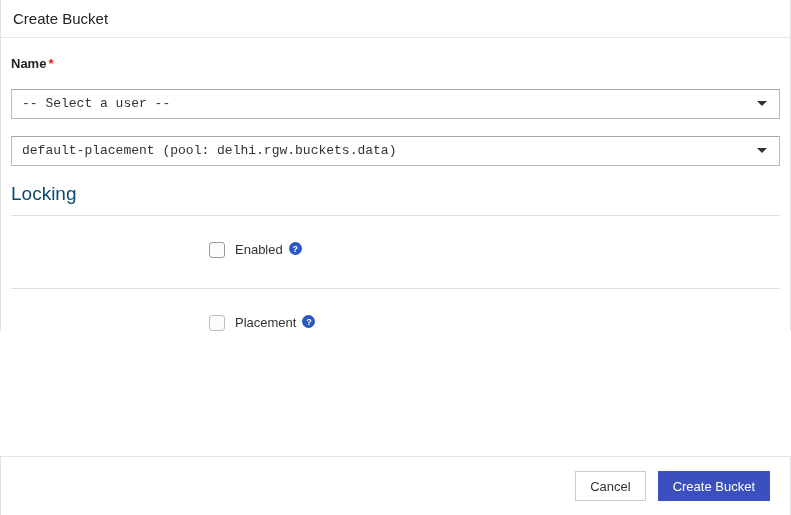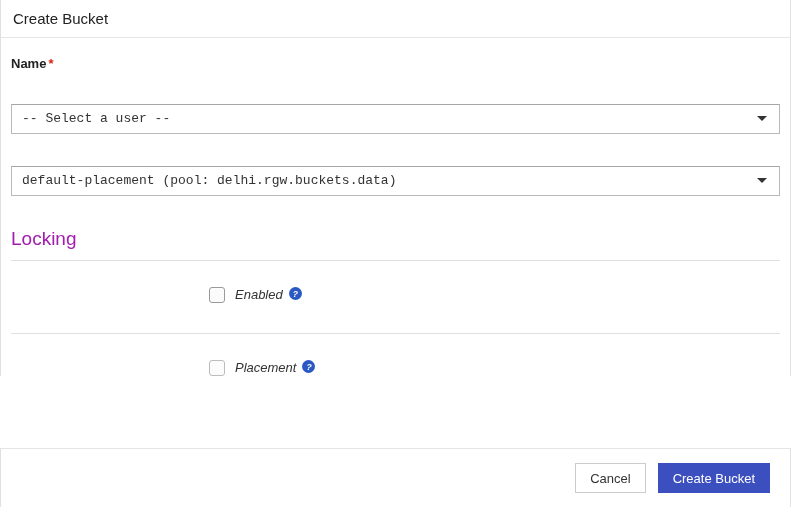--- a/index.html
+++ b/index.html
@@ -24,21 +24,21 @@
     font-weight: 500;
     border-bottom: 1px solid #e5e5e5;
     color: #222;
   }
   .form-body {
     padding: 18px 10px 0 10px;
   }
   .form-row {
     display: flex;
     align-items: center;
-    margin-bottom: 32px;
+    margin-bottom: 17px;
     justify-content: space-between;
   }
   .label-col {
     width: 198px;
     padding-left: 0;
     font-size: 13px;
     font-weight: 600;
     color: #222;
     line-height: 1.2;
   }
@@ -73,34 +73,33 @@
   .caret {
     width: 0; height: 0;
     border-left: 5px solid transparent;
     border-right: 5px solid transparent;
     border-top: 5px solid #333;
     margin-right: 2px;
   }
   .section-title {
     font-size: 19px;
     font-weight: 400;
-    color: #a21caf;
+    color: #0c4a6e;
     margin: 6px 0 10px 0;
   }
   .section-rule {
     border: none;
     border-top: 1px solid #e0e0e0;
     margin-bottom: 26px;
   }
   .check-row {
     display: flex;
     align-items: center;
     padding-left: 198px;
     margin-bottom: 30px;
-    font-style: italic;
   }
   .chk {
     width: 16px;
     height: 16px;
     border: 1.5px solid #999;
     border-radius: 3px;
     background: #fbfbfb;
     margin-right: 10px;
     cursor: pointer;
     flex-shrink: 0;
@@ -128,21 +127,21 @@
   }
   .footer {
     border-top: 1px solid #e5e5e5;
     border-left: 1px solid #e0e0e0;
     border-right: 1px solid #e0e0e0;
     padding: 14px 20px;
     display: flex;
     justify-content: flex-end;
     gap: 12px;
     position: absolute;
-    bottom: 8px;
+    bottom: 0;
     left: 0;
     right: 0;
     background: #fff;
   }
   .btn {
     height: 30px;
     padding: 0 14px;
     font-size: 13px;
     border-radius: 0;
     cursor: pointer;

